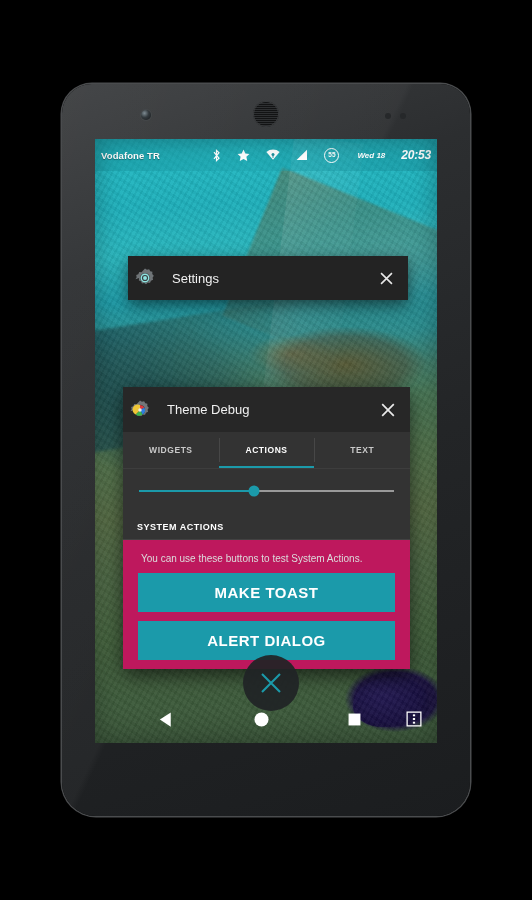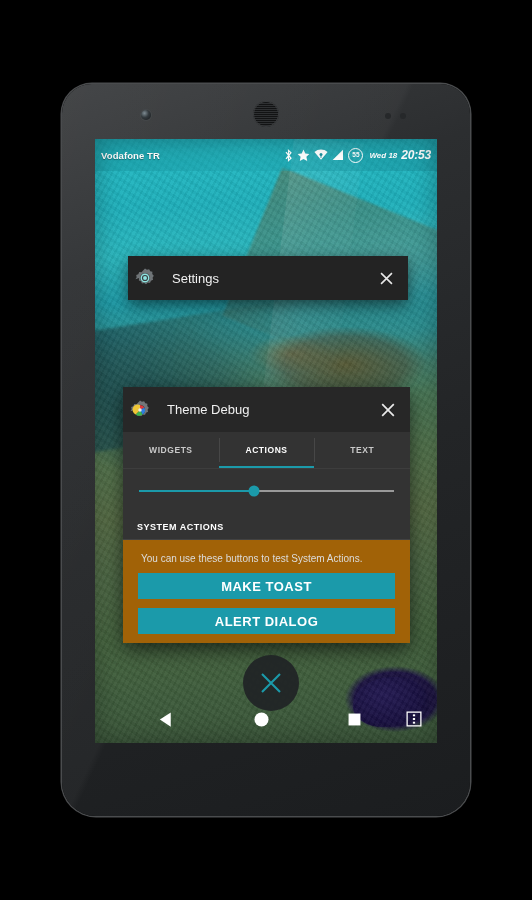--- a/index.html
+++ b/index.html
@@ -157,21 +157,21 @@
     color: #ffffff;
     font-size: 9.5px;
     font-weight: bold;
     letter-spacing: 0.1px;
     text-shadow: 0 1px 1px rgba(0,0,0,0.35);
   }
   .status-right {
     margin-left: auto;
     display: flex;
     align-items: center;
-    gap: 4px;
+    gap: 16px;
   }
   .si { display: block; }
   .batt-badge {
     width: 13px; height: 13px;
     border-radius: 50%;
     border: 1.5px solid #ffffff;
     color: #ffffff;
     font-size: 6.5px;
     font-weight: bold;
     display: flex;
@@ -247,21 +247,21 @@
     margin-left: 19px;
   }
   .row-icon { width: 18px; height: 18px; display:block; }
 
   
   .dlg-theme {
     position: absolute;
     left: 28px;
     top: 248px;
     width: 287px;
-    background: #a16207;
+    background: #be185d;
     box-shadow: 0 6px 20px rgba(0,0,0,0.65);
     overflow: hidden;
   }
   .dlg-theme .dlg-header { background: #272727; height: 45px; }
   .tabs {
     display: flex;
     height: 36px;
     background: #333333;
     border-bottom: 1px solid #3d3d3d;
   }
@@ -333,25 +333,25 @@
     color: #dcdcdc;
     font-size: 10px;
   }
   .btn-list {
     padding: 0 15px 0 15px;
   }
   .action-btn {
     display: flex;
     align-items: center;
     justify-content: center;
-    height: 26px;
+    height: 39px;
     margin-bottom: 9px;
     background: #1b9aaa;
     color: #ffffff;
-    font-size: 13px;
+    font-size: 15px;
     font-weight: bold;
     letter-spacing: 0.5px;
     cursor: pointer;
   }
 
   
   .fab-close {
     position: absolute;
     left: 148px;
     top: 516px;

